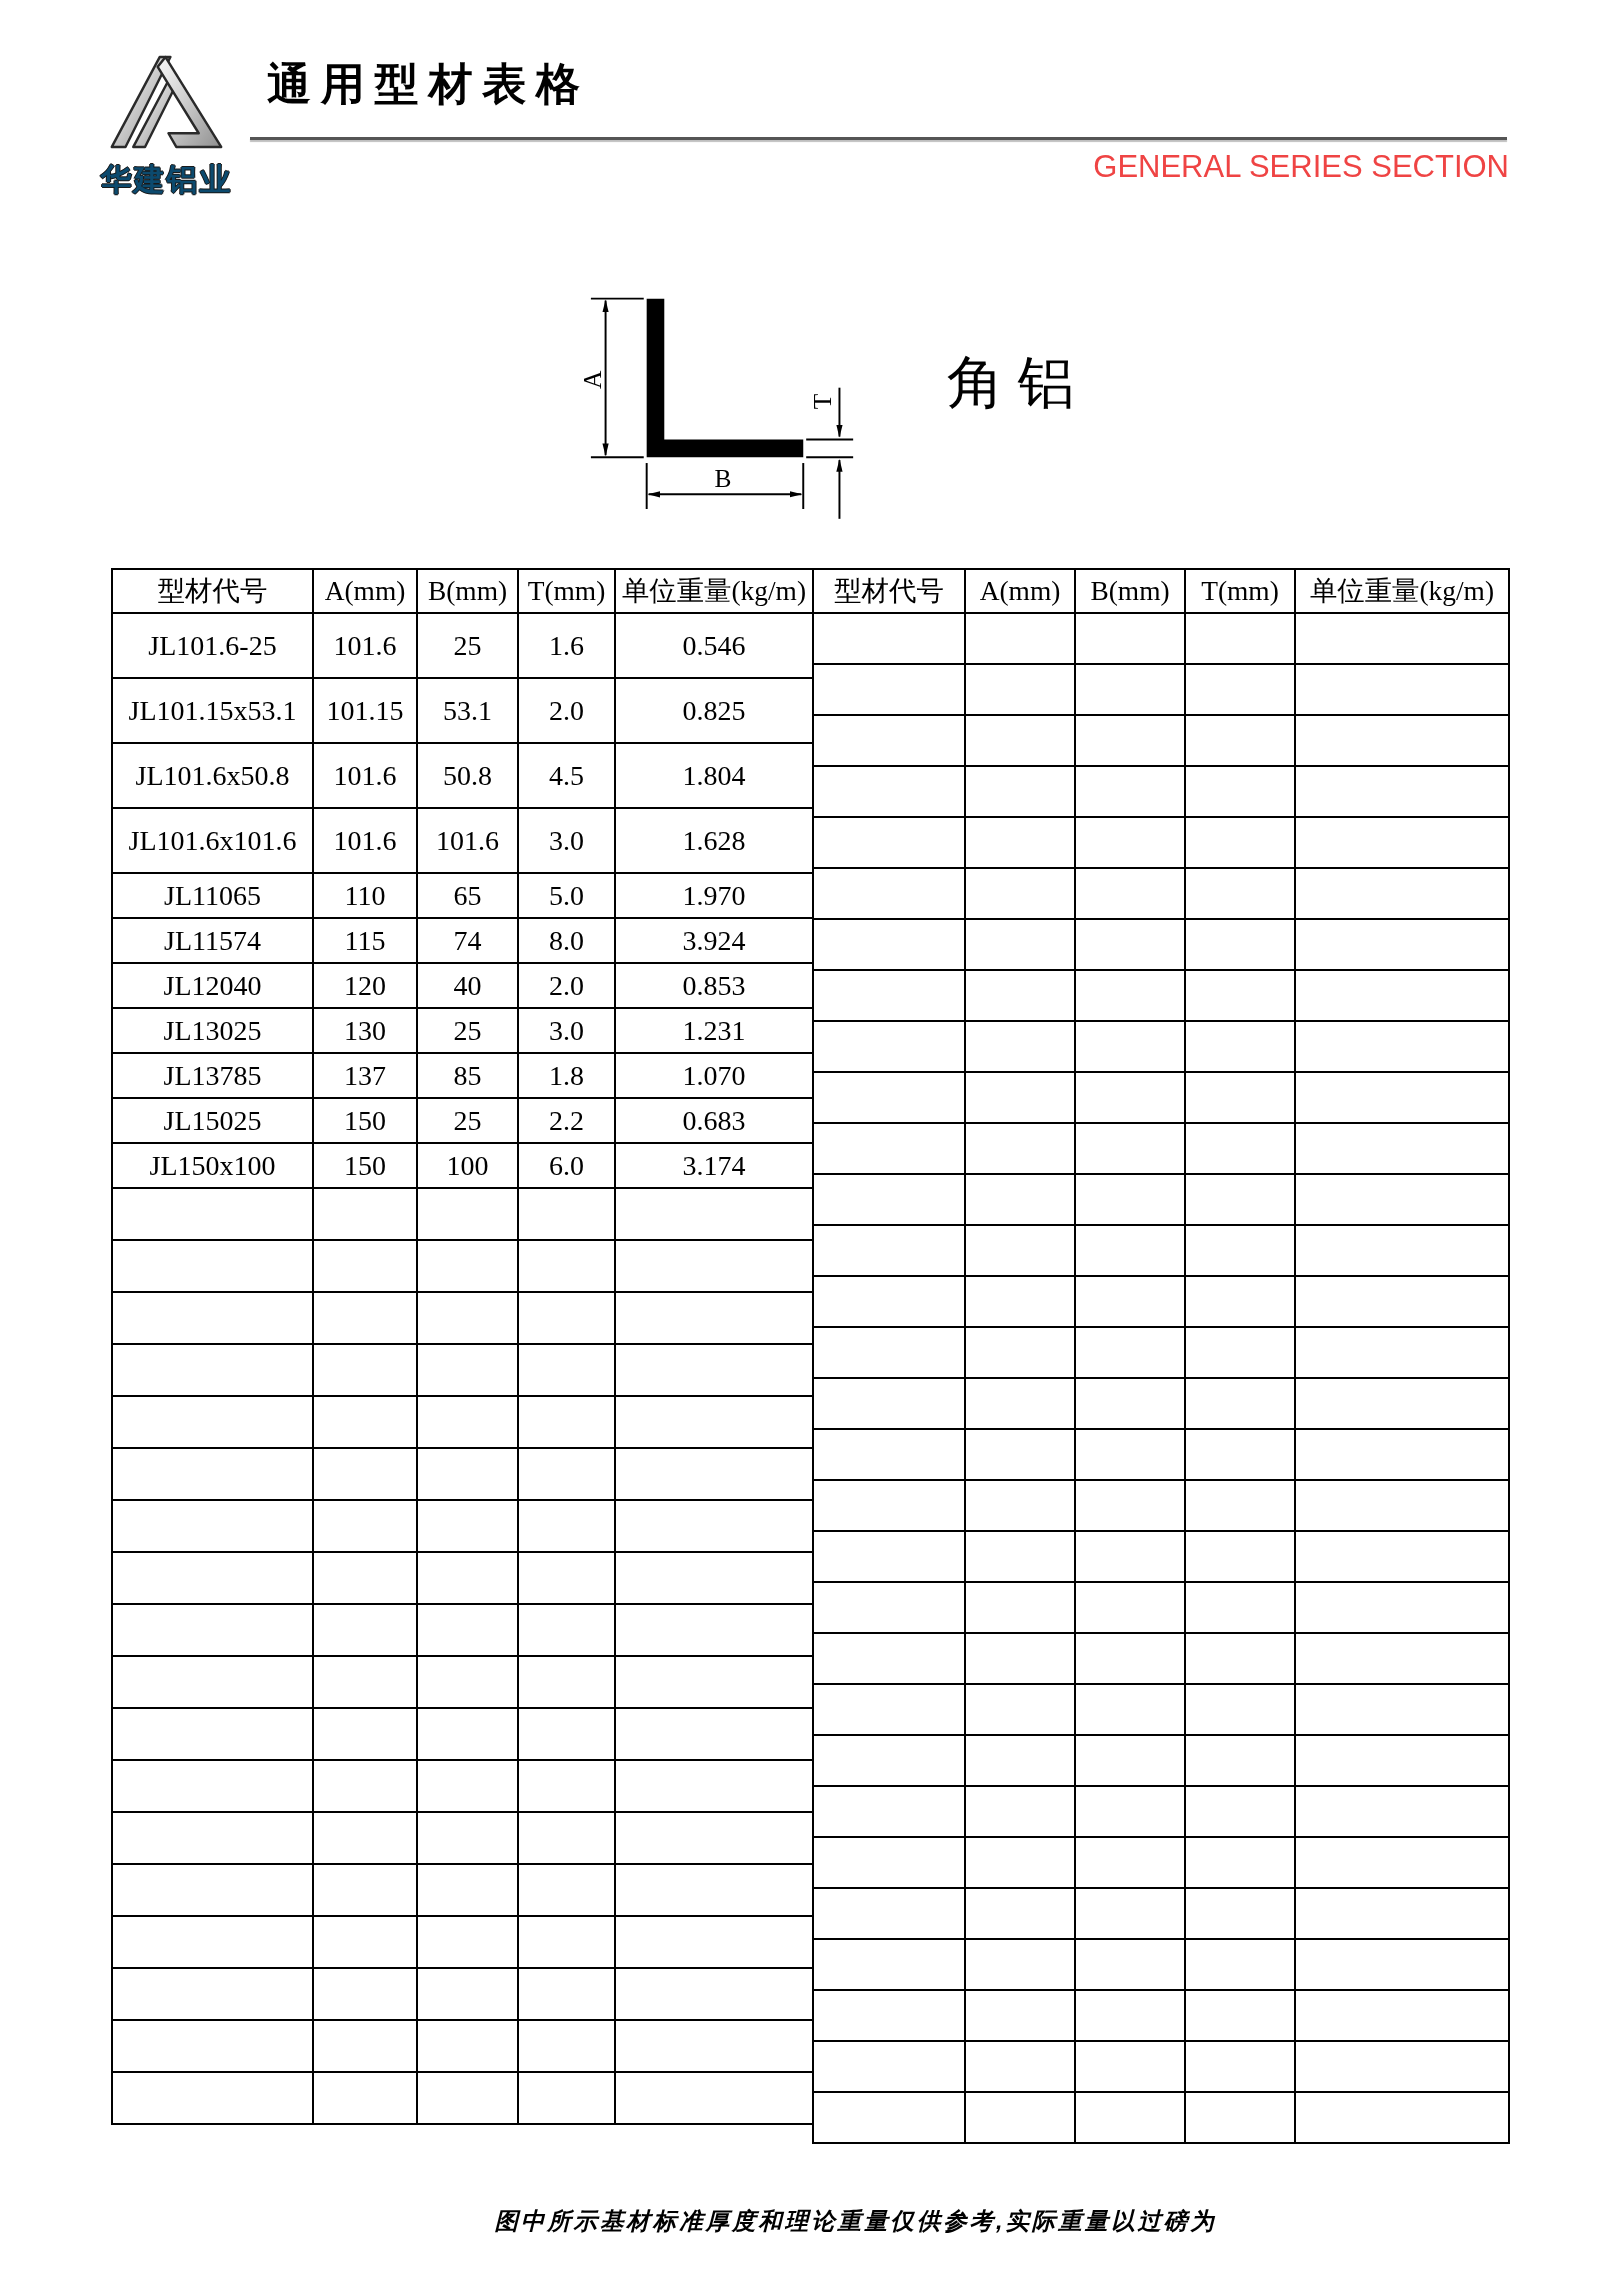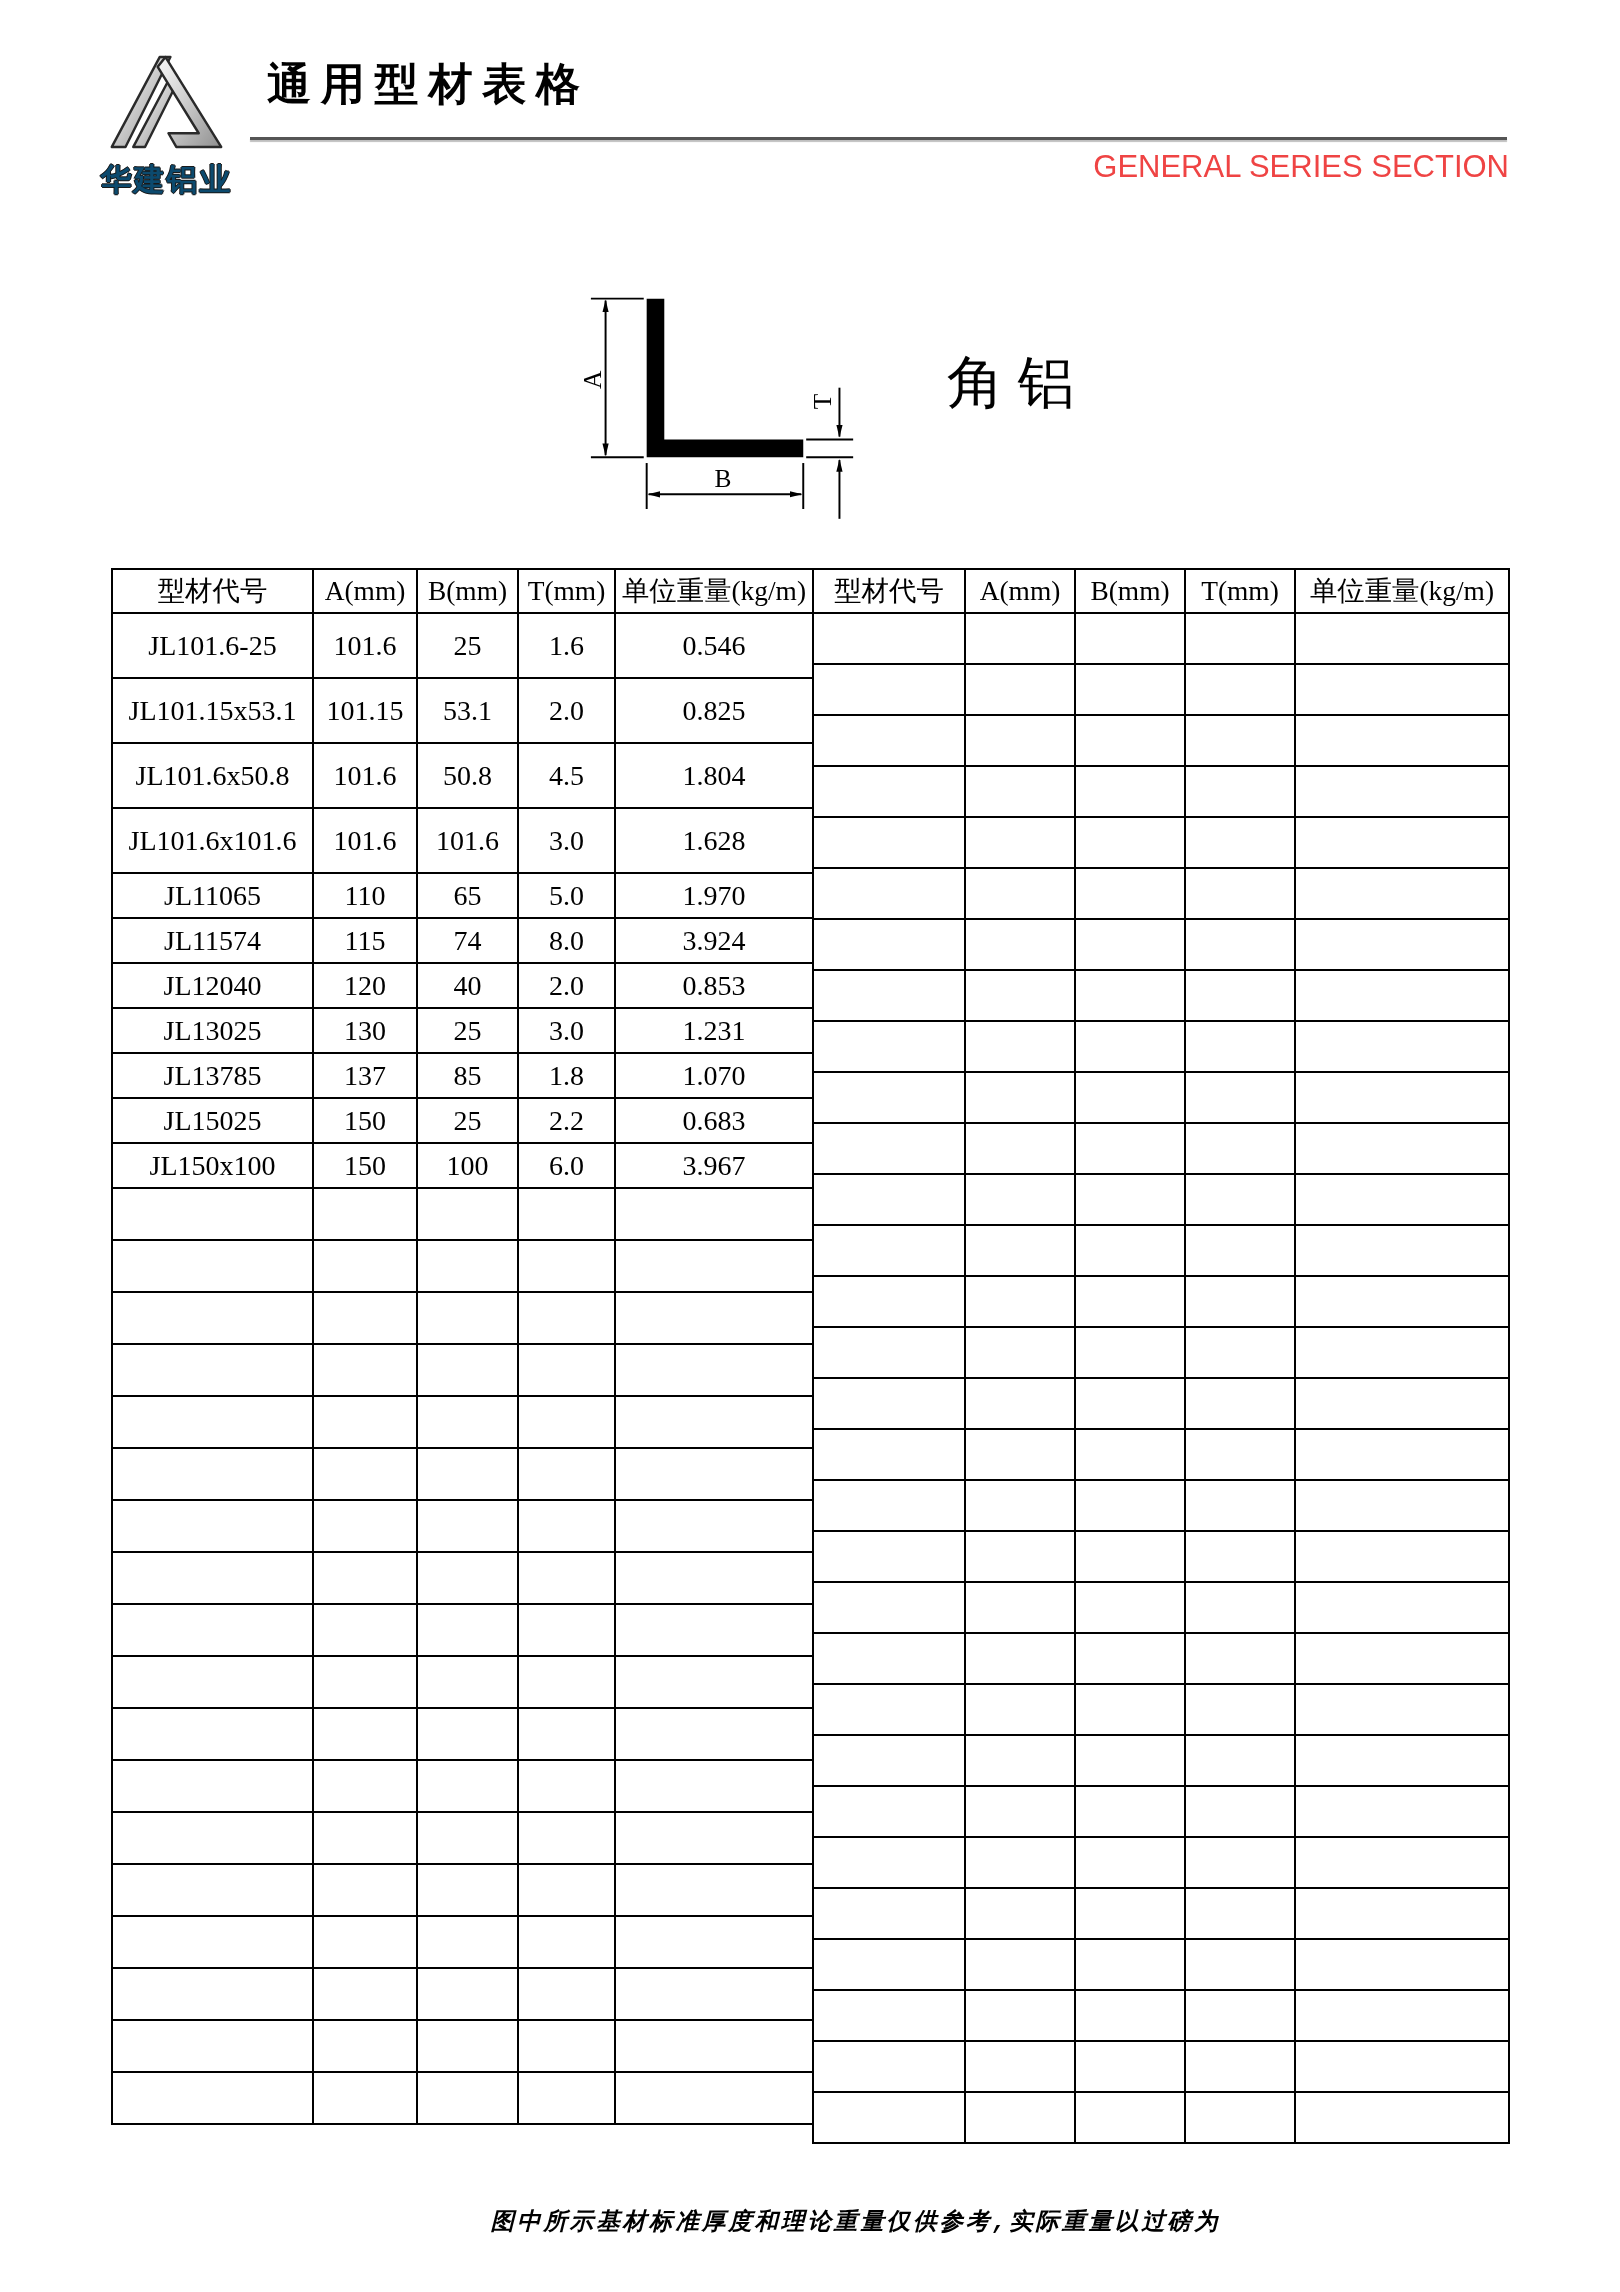--- a/index.html
+++ b/index.html
@@ -51,21 +51,21 @@
   .tbl thead tr{height:44px;}
   .tbl th{font-size:27.4px;}
   tr.r-tall{height:65px;}
   tr.r-med{height:45px;}
   tr.r-pad{height:52px;}
   tr.r-right{height:51px;}
   
   .footer-note{
     position:absolute;left:111px;top:2205px;width:1399px;padding-left:45px;
     text-align:center;font-size:23.5px;font-weight:bold;font-style:italic;
-    letter-spacing:2.9px;font-family:Liberation Mono, monospace;
+    letter-spacing:2.9px;font-family:Liberation Sans, sans-serif;
     white-space:nowrap;
   }
 </style>
 </head>
 <body>
 
 <div class="page">
 
   <div class="logo">
     <svg width="125" height="102" viewBox="0 0 128 104">
@@ -203,21 +203,21 @@
           <td>150</td>
           <td>25</td>
           <td>2.2</td>
           <td>0.683</td>
         </tr>
         <tr class="r-med">
           <td>JL150x100</td>
           <td>150</td>
           <td>100</td>
           <td>6.0</td>
-          <td>3.967</td>
+          <td>3.174</td>
         </tr>
         <tr class="r-pad">
           <td></td>
           <td></td>
           <td></td>
           <td></td>
           <td></td>
         </tr>
         <tr class="r-pad">
           <td></td>

